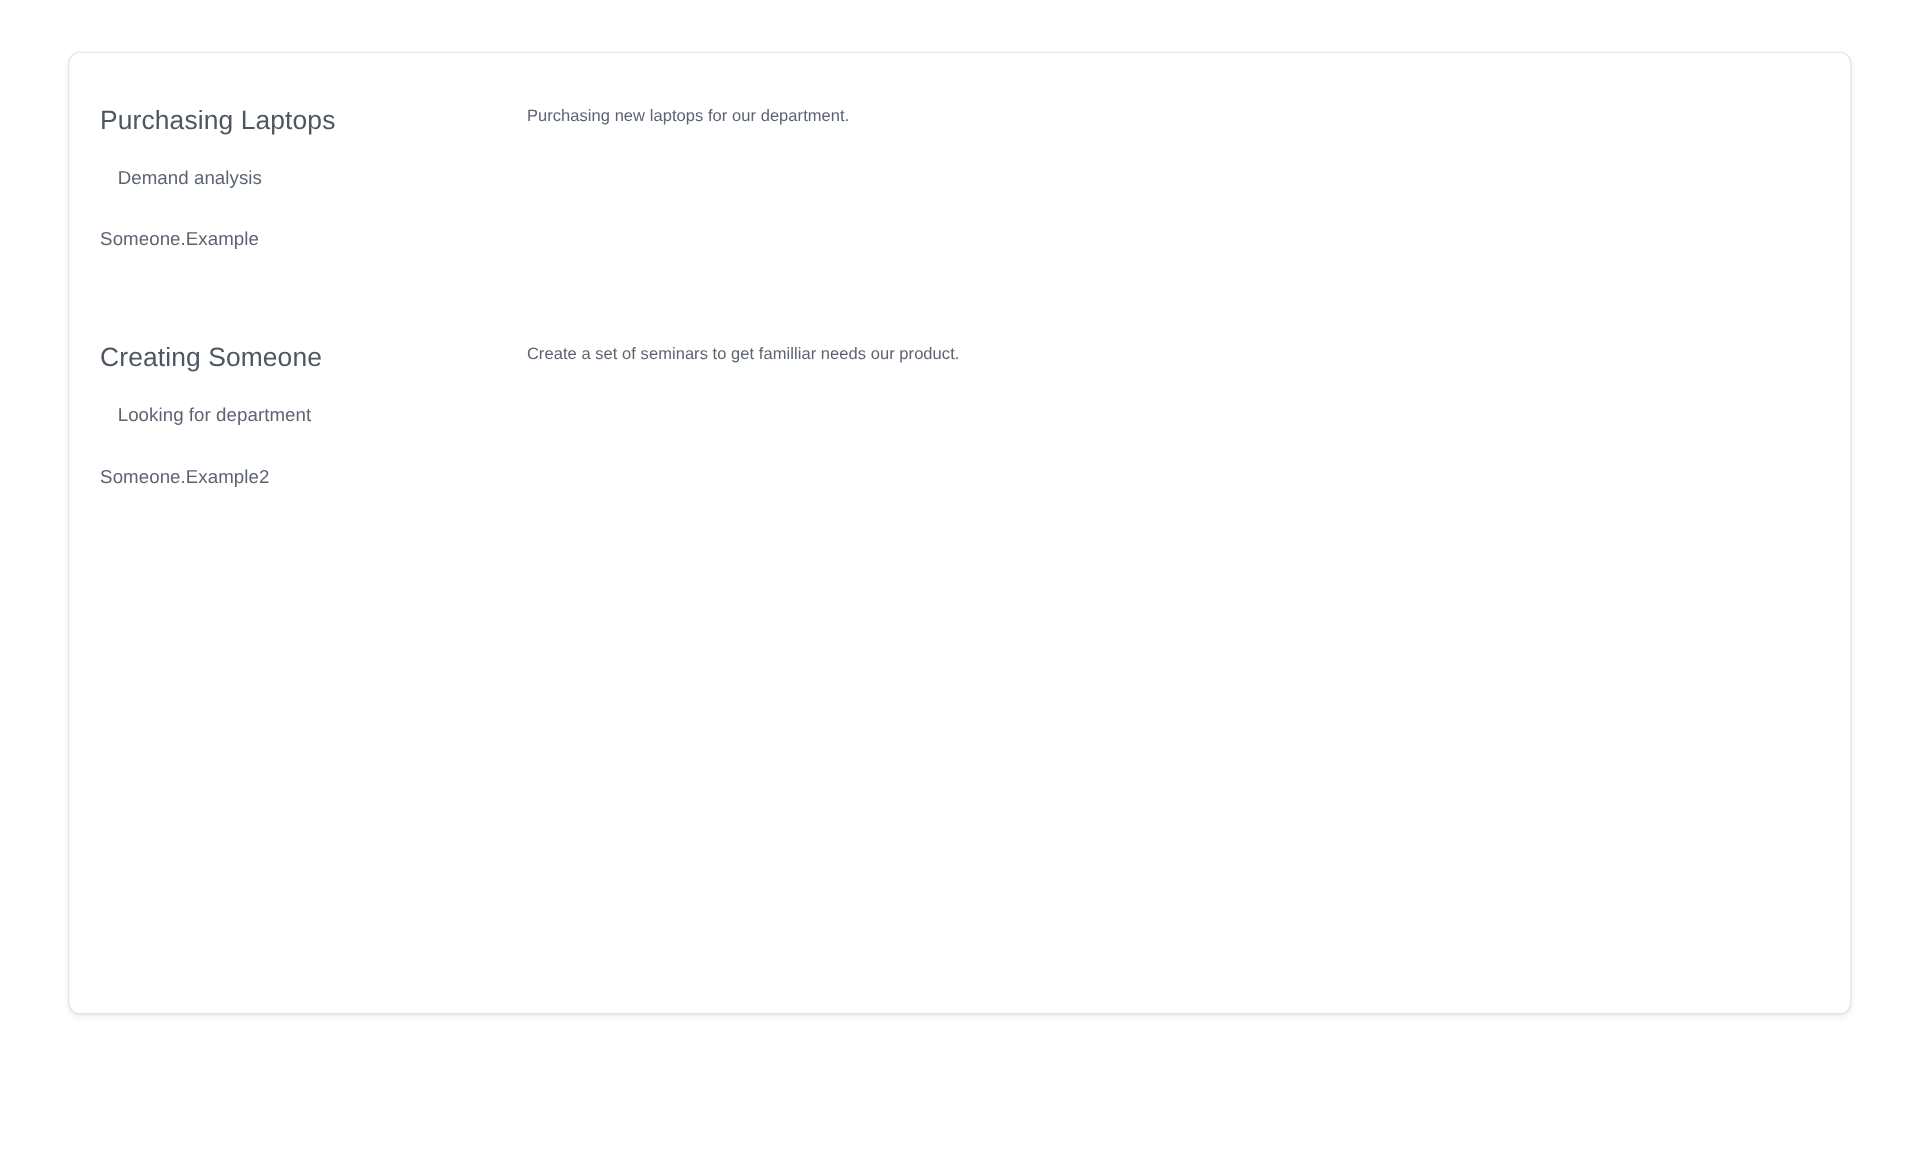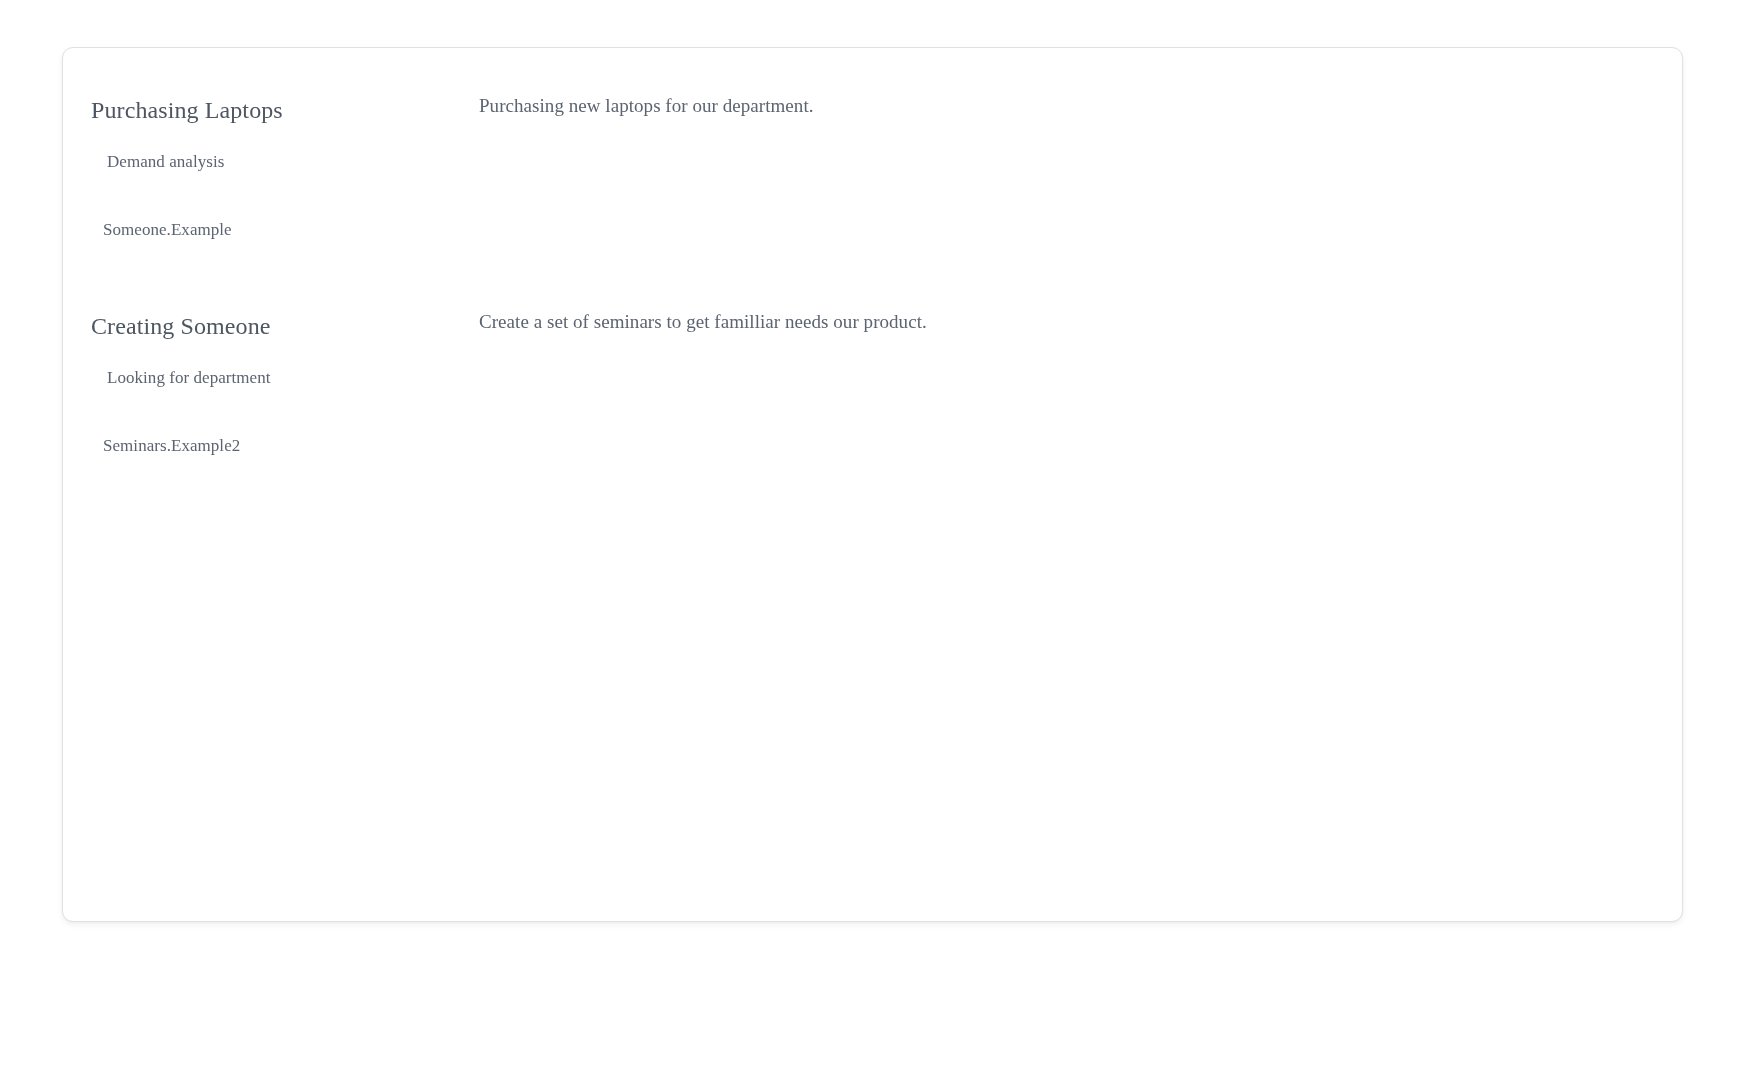--- a/index.html
+++ b/index.html
@@ -14,21 +14,20 @@
     font-family: "Liberation Sans", sans-serif;
     -webkit-font-smoothing: antialiased;
     overflow: hidden;
   }
 
   .page {
     position: relative;
     width: 1743px;
     height: 1066px;
     box-sizing: border-box;
-    font-family: Liberation Serif, serif;
   }
 
   .card {
     position: absolute;
     left: 62px;
     top: 47px;
     width: 1621px;
     height: 875px;
     box-sizing: border-box;
     background: #ffffff;
@@ -84,27 +83,27 @@
     margin: 0;
     padding: 0;
     letter-spacing: 0.05px;
   }
 
   .project-owner {
     font-size: 17px;
     font-weight: 400;
     color: #5b6470;
     line-height: 22px;
-    margin: 12px;
+    margin: 0;
     padding: 0;
     letter-spacing: 0.05px;
   }
 
   .project-description {
-    font-size: 19px;
+    font-size: 15px;
     font-weight: 400;
     color: #5b6470;
     line-height: 22px;
     margin: 0;
     padding: 0;
     letter-spacing: 0.05px;
   }
 
   
   .slot-title   { position: absolute; top: 27px;  left: 0; }
@@ -141,21 +140,21 @@
 
       <div class="project-row">
         <div class="left-col">
           <div class="slot-title">
             <h2 class="project-title">Creating Someone</h2>
           </div>
           <div class="slot-stage">
             <p class="project-stage">Looking for department</p>
           </div>
           <div class="slot-owner">
-            <p class="project-owner">Seminars.Example2</p>
+            <p class="project-owner">Someone.Example2</p>
           </div>
         </div>
         <div class="right-col">
           <div class="slot-desc">
             <p class="project-description">Create a set of seminars to get familliar needs our product.</p>
           </div>
         </div>
       </div>
 
 

